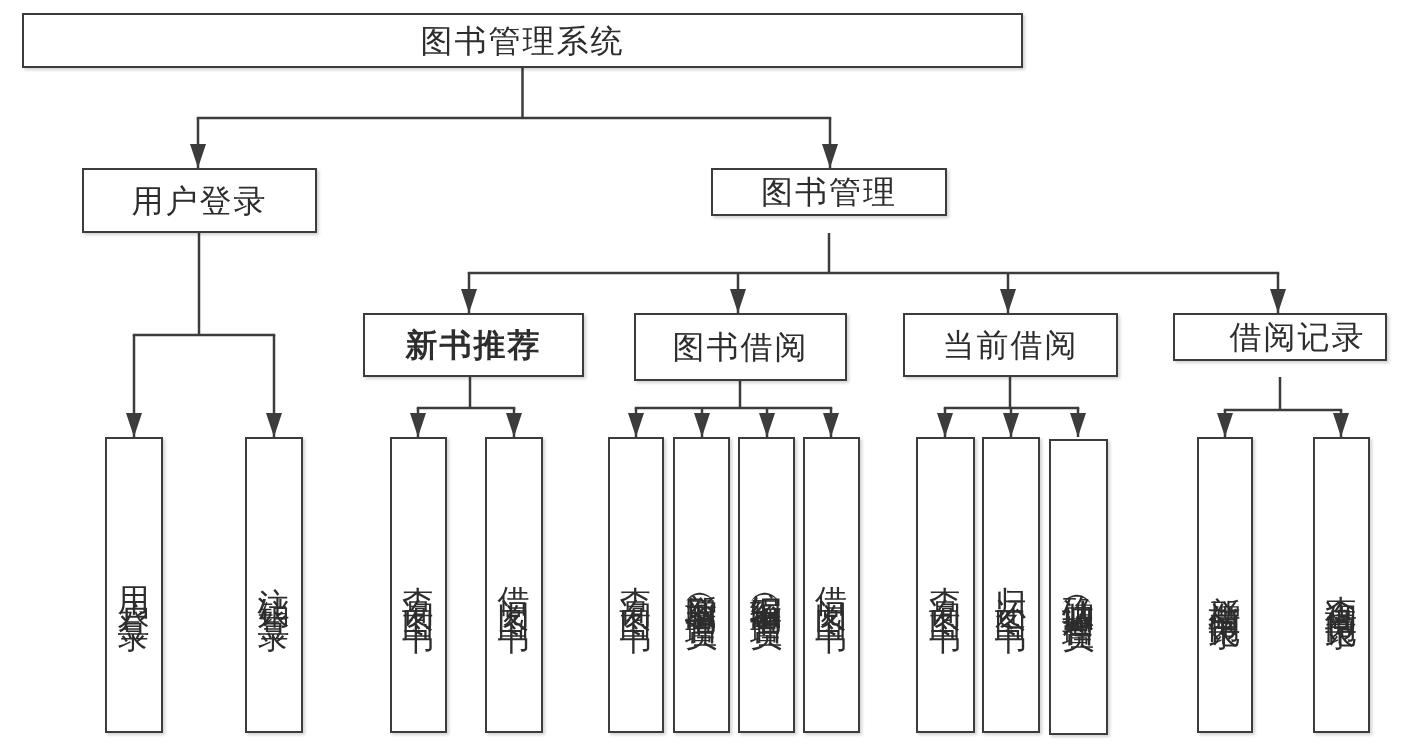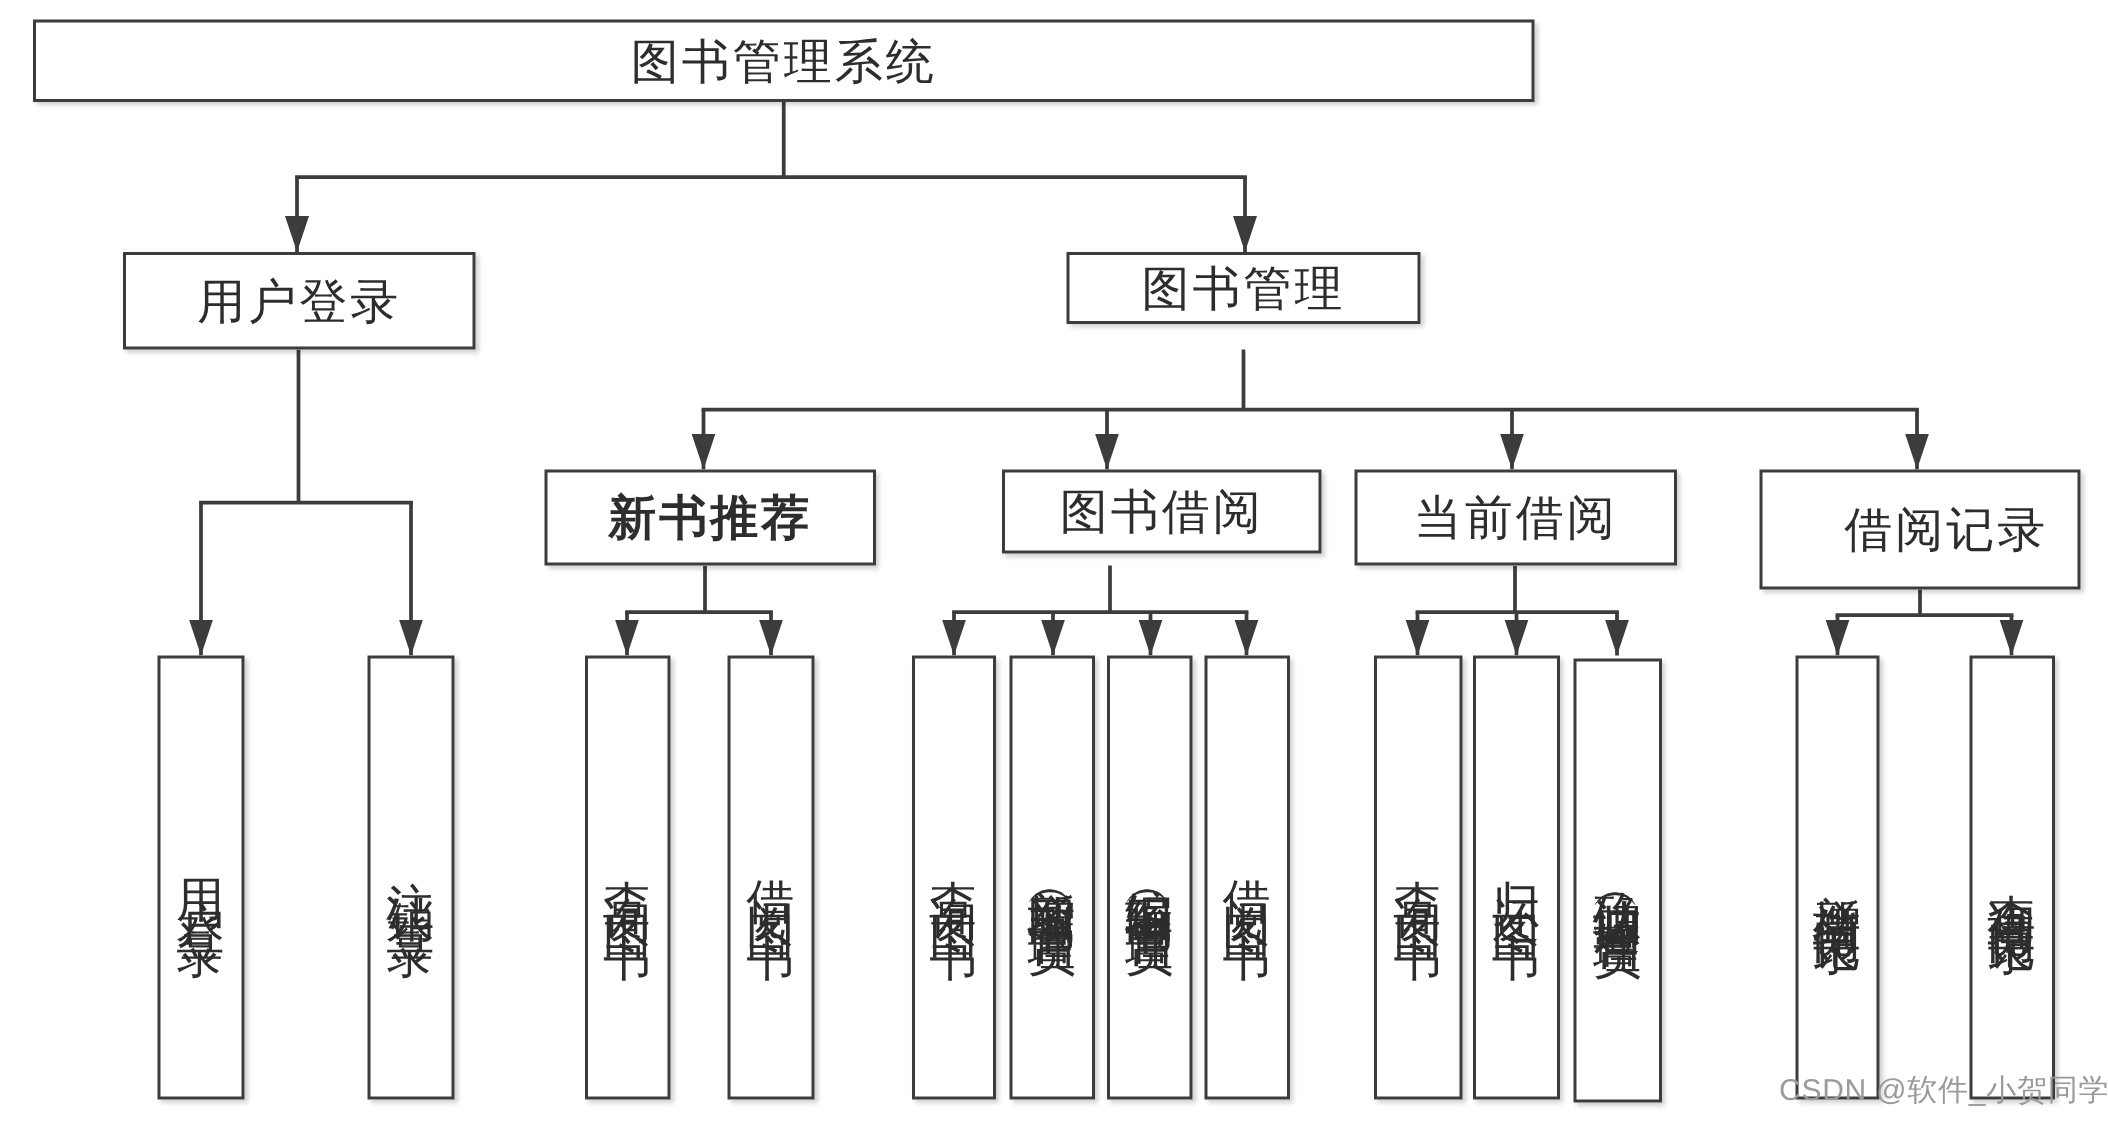--- a/index.html
+++ b/index.html
@@ -87,27 +87,27 @@
   <div class="box h" style="left:82px;top:168px;width:235px;height:65px;">
     <span class="lbl">用户登录</span>
   </div>
   <div class="box h" style="left:711px;top:168px;width:236px;height:48px;">
     <span class="lbl">图书管理</span>
   </div>
 
   <div class="box h" style="left:363px;top:313px;width:221px;height:64px;font-weight:bold;">
     <span class="lbl">新书推荐</span>
   </div>
-  <div class="box h" style="left:634px;top:313px;width:213px;height:56px;margin-left:34px;">
+  <div class="box h" style="left:634px;top:313px;width:213px;height:68px;">
     <span class="lbl">图书借阅</span>
   </div>
   <div class="box h" style="left:903px;top:313px;width:215px;height:64px;">
     <span class="lbl">当前借阅</span>
   </div>
-  <div class="box h" style="left:1173px;top:313px;width:214px;height:80px;padding-left:35px;">
+  <div class="box h" style="left:1173px;top:313px;width:214px;height:48px;padding-left:35px;">
     <span class="lbl">借阅记录</span>
   </div>
 
   <div class="box v" style="left:105px;top:437px;width:58px;height:296px;">
     <span class="lbl">用户登录</span>
   </div>
   <div class="box v" style="left:245px;top:437px;width:58px;height:296px;">
     <span class="lbl">注销登录</span>
   </div>
 
@@ -141,15 +141,14 @@
     <span class="lbl ls-tight">确认归还（管理员）</span>
   </div>
 
   <div class="box v" style="left:1197px;top:437px;width:56px;height:296px;">
     <span class="lbl ls-mid">新增借阅记录</span>
   </div>
   <div class="box v" style="left:1313px;top:437px;width:57px;height:296px;">
     <span class="lbl ls-mid">查询借阅记录</span>
   </div>
 
-  <div class="watermark">CSDN @软件_小贺同学</div>
 
 </div>
 
 </body></html>

